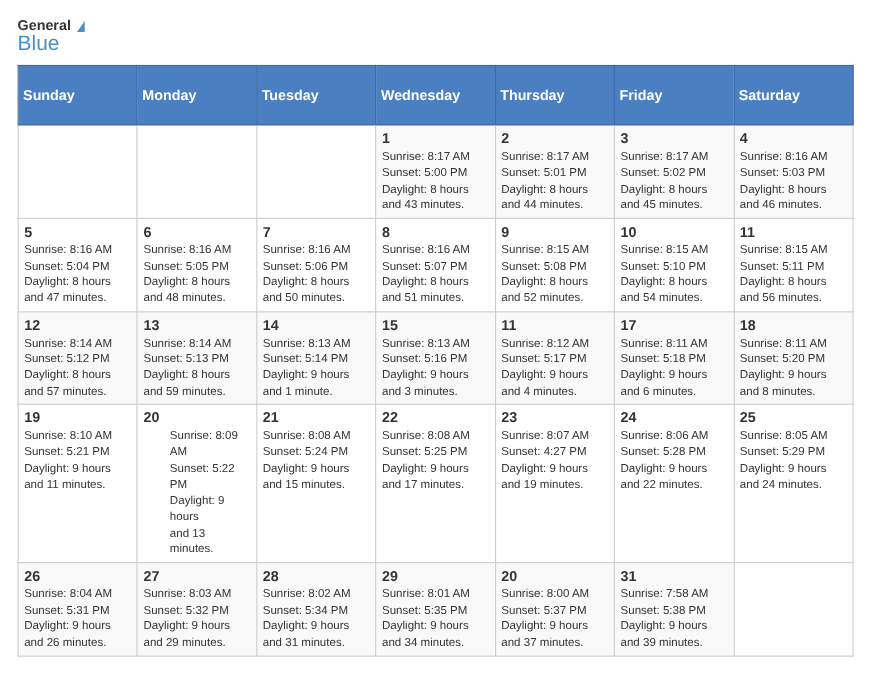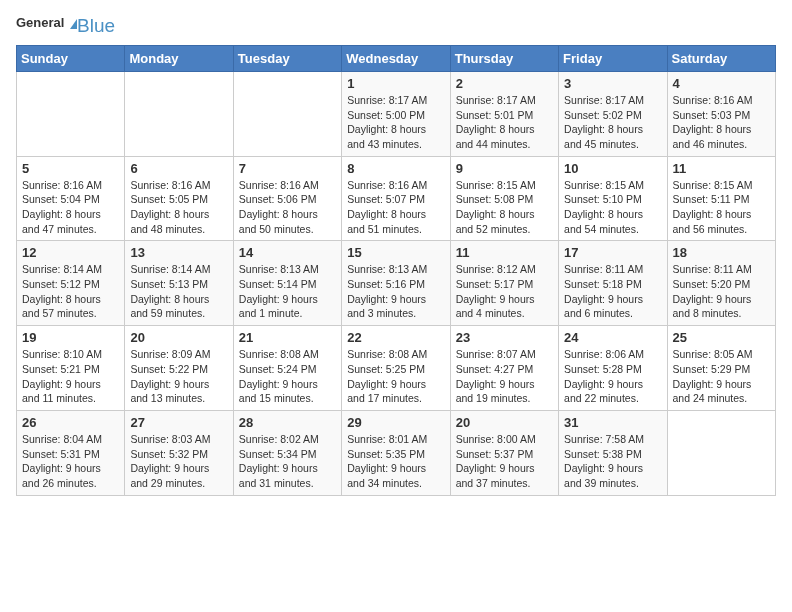--- a/index.html
+++ b/index.html
@@ -38,21 +38,21 @@
     table {
       width: 100%;
       border-collapse: collapse;
       table-layout: fixed;
     }
     thead tr th {
       background-color: #4a7fc1;
       color: #fff;
       font-size: 13px;
       font-weight: bold;
-      padding: 5px 4px;
+      padding: 19px 4px;
       text-align: left;
       border: 1px solid #3a6aa8;
     }
     tbody tr td {
       border: 1px solid #ccc;
       vertical-align: top;
       padding: 4px 5px;
       font-size: 11px;
       color: #333;
       height: 80px;
@@ -75,21 +75,21 @@
     }
     .empty-cell {
       background: #fff !important;
     }
   </style>
 </head>
 <body>
 
 <div class="header">
   <div class="logo">
-  <div style="display:flex;line-height:1.1;">
+  <div style="display:flex;flex-direction:column;line-height:1.1;">
     <span style="font-size:13px;font-weight:bold;color:#333;">General <span style="display:inline-block;width:0;height:0;border-left:7px solid transparent;border-right:0px solid transparent;border-bottom:10px solid #4a90c4;vertical-align:middle;margin-left:2px;"></span></span>
     <span style="font-size:19px;font-weight:normal;color:#4a90c4;">Blue</span>
   </div>
 </div>
   <div class="title-block">
     <h1></h1>
     <h2></h2>
   </div>
 </div>
 
@@ -244,21 +244,21 @@
       <tr>
         <td>
           <span class="day-number">19</span>
           <div class="day-info" style="white-space: pre-line;">Sunrise: 8:10 AM
 Sunset: 5:21 PM
 Daylight: 9 hours
 and 11 minutes.</div>
         </td>
         <td>
           <span class="day-number">20</span>
-          <div class="day-info" style="white-space: pre-line;">Sunrise: 8:09 AM
+          <div class="day-info" style="white-space: pre-line; margin-left: 24px;">Sunrise: 8:09 AM
 Sunset: 5:22 PM
 Daylight: 9 hours
 and 13 minutes.</div>
         </td>
         <td>
           <span class="day-number">21</span>
           <div class="day-info" style="white-space: pre-line;">Sunrise: 8:08 AM
 Sunset: 5:24 PM
 Daylight: 9 hours
 and 15 minutes.</div>

